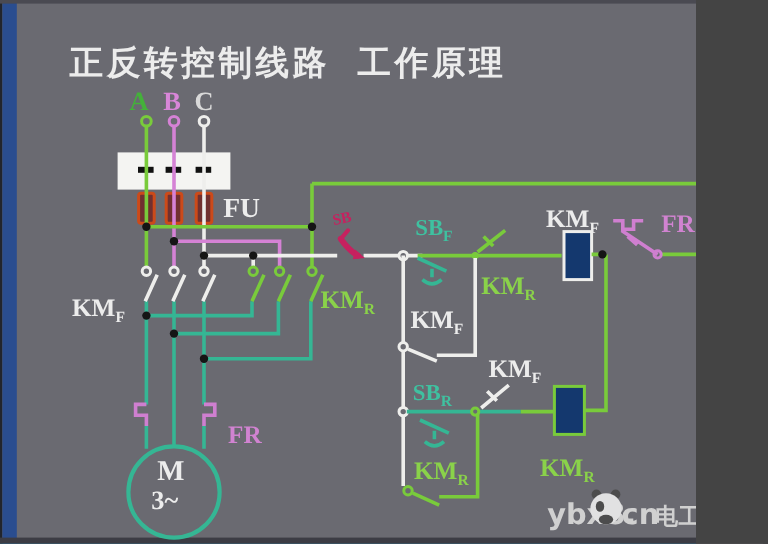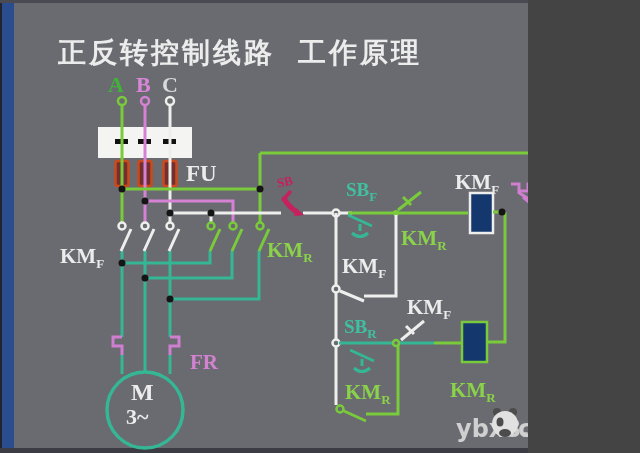--- a/index.html
+++ b/index.html
@@ -1,16 +1,16 @@
 <!DOCTYPE html>
 <html><head>
 <meta charset="utf-8">
 <style>
   html,body{margin:0;padding:0;background:#444;}
-  #stage{position:relative;width:528px;height:453px;background:#0369a1;overflow:hidden;}
+  #stage{position:relative;width:580px;height:453px;background:#0369a1;overflow:hidden;}
   svg{position:absolute;left:0;top:0;}
   svg text{font-family:"Liberation Serif","DejaVu Serif",serif;font-weight:bold;}
   .wm{font-family:"DejaVu Sans","Liberation Sans",sans-serif;font-weight:bold;}
   
   .ww{stroke:#eeeeec;stroke-width:3;fill:none;}
   .wg{stroke:#79cb3b;stroke-width:3;fill:none;}
   .wt{stroke:#35b694;stroke-width:3;fill:none;}
   .wp{stroke:#d582d5;stroke-width:3;fill:none;}
   .wf{stroke:#cf7fd0;stroke-width:3;fill:none;}
   .wc{stroke:#c6215f;fill:none;}

